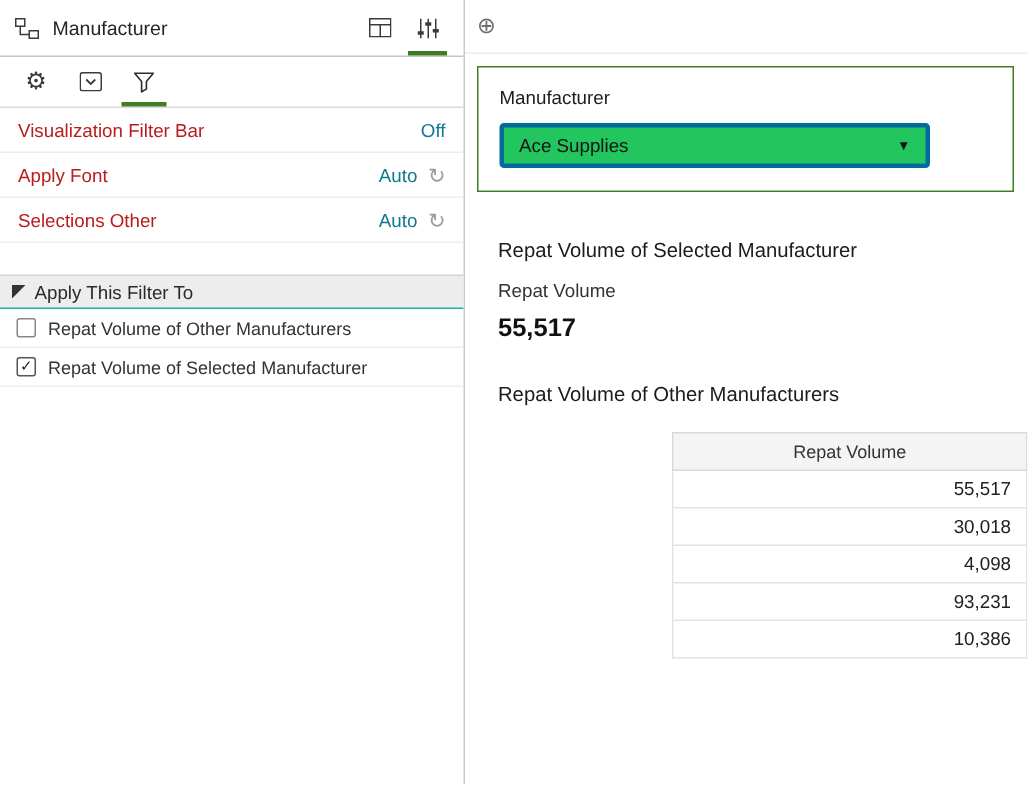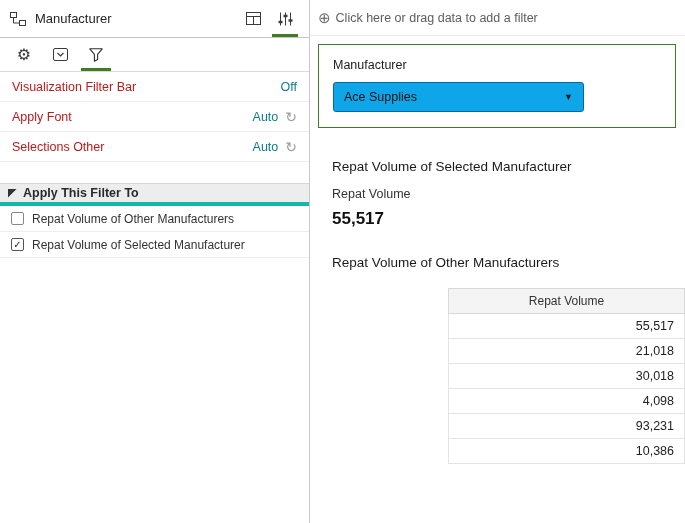--- a/index.html
+++ b/index.html
@@ -17,35 +17,35 @@
   .lp-toolbar { height: 34px; display: flex; align-items: center; padding-left: 6px; border-bottom: 1px solid #dadada; }
   .tool { width: 36px; height: 100%; display: flex; align-items: center; justify-content: center; position: relative; cursor: pointer; }
   .gear-glyph { font-size: 16px; color: #3a3a3a; line-height: 1; }
 
   .prop-row { height: 30px; display: flex; align-items: center; padding: 0 12px; border-bottom: 1px solid #ededed; font-size: 12.5px; }
   .prop-label { color: #b91c1c; }
   .prop-value { margin-left: auto; display: flex; align-items: center; gap: 7px; }
   .prop-link { color: var(--link-teal, #0E7A8D); cursor: pointer; }
   .reset-icon { color: #9c9c9c; font-size: 14px; line-height: 1; cursor: pointer; }
 
-  .section-header { margin-top: 21px; height: 23px; background: #ededed; border-top: 1px solid #d6d6d6; border-bottom: 4px solid #14b8a6; display: flex; align-items: center; gap: 6px; padding: 0 8px; font-size: 12.5px; font-weight: bold; color: #2a2a2a; cursor: pointer; }
+  .section-header { margin-top: 21px; height: 23px; background: #ededed; border-top: 1px solid #d6d6d6; border-bottom: 1px solid #14b8a6; display: flex; align-items: center; gap: 6px; padding: 0 8px; font-size: 12.5px; font-weight: normal; color: #2a2a2a; cursor: pointer; }
   .tri { width: 9px; height: 9px; background: #333; clip-path: polygon(0 0, 100% 0, 0 100%); flex: none; }
 
   .cb-row { height: 26px; display: flex; align-items: center; gap: 8px; padding: 0 11px; border-bottom: 1px solid #ededed; font-size: 12px; color: #333; cursor: pointer; }
   .cb { width: 13px; height: 13px; border: 1px solid #878787; border-radius: 2px; background: #fff; display: flex; align-items: center; justify-content: center; font-size: 10px; line-height: 1; color: #1e1e1e; flex: none; }
   .cb.checked { border-color: #555; }
 
   
   .right { flex: 1; display: flex; flex-direction: column; background: #fff; }
   .add-filter-bar { height: 36px; display: flex; align-items: center; gap: 5px; padding-left: 8px; border-bottom: 1px solid #ececec; color: #5d5d5d; font-size: 12.5px; cursor: pointer; }
   .add-icon { font-size: 15px; color: #6f6f6f; line-height: 1; }
 
   .filter-card { margin: 8px 9px 0 8px; border: 1px solid var(--accent-green, #3E7D26); background: #fff; padding: 13px 14px 15px 14px; }
   .card-label { font-size: 12.5px; color: #1c1c1c; margin-bottom: 10px; }
-  .select { width: 251px; height: 30px; border: 1px solid #0369a1; border-radius: 3px; background: #0ea5e9; display: flex; align-items: center; justify-content: space-between; padding: 0 10px; font-size: 12.5px; color: #141414; cursor: pointer; }
+  .select { width: 287px; height: 30px; border: 3px solid #0369a1; border-radius: 3px; background: #22c55e; display: flex; align-items: center; justify-content: space-between; padding: 0 10px; font-size: 12.5px; color: #141414; cursor: pointer; }
   .caret { font-size: 9px; color: #141414; }
 
   .viz-title { font-size: 13.5px; color: #1b1b1b; margin: 31px 0 0 22px; }
   .viz-title.second { margin-top: 26px; }
   .metric-label { font-size: 12.5px; color: #333; margin: 13px 0 0 22px; }
   .metric-value { font-size: 17px; font-weight: bold; color: #111; margin: 8px 0 0 22px; }
 
   .viz-table { border-collapse: collapse; margin: 18px 0 0 138px; font-size: 12.5px; }
   .viz-table th { background: #f4f4f4; border: 1px solid #d9d9d9; font-weight: normal; font-size: 12px; color: #333; padding: 5px 12px; text-align: center; min-width: 95px; }
   .viz-table td { border: 1px solid #e3e3e3; text-align: right; padding: 5px 10px; color: #222; background: #fff; }
@@ -157,21 +157,20 @@
       <span class="cb checked">✓</span>
       <span>Repat Volume of Selected Manufacturer</span>
     </div>
 
   </aside>
 
   <main class="right">
 
     <div class="add-filter-bar">
       <span class="add-icon">⊕</span>
-      <span>Click here or drag data to add a filter</span>
     </div>
 
     <div class="filter-card">
       <div class="card-label">Manufacturer</div>
       <div class="select">
         <span>Ace Supplies</span>
         <span class="caret">▼</span>
       </div>
     </div>
 
@@ -185,23 +184,20 @@
       <thead>
         <tr>
           <th>Repat Volume</th>
         </tr>
       </thead>
       <tbody>
         <tr>
             <td>55,517</td>
           </tr>
         <tr>
-            <td>21,018</td>
-          </tr>
-        <tr>
             <td>30,018</td>
           </tr>
         <tr>
             <td>4,098</td>
           </tr>
         <tr>
             <td>93,231</td>
           </tr>
         <tr>
             <td>10,386</td>

